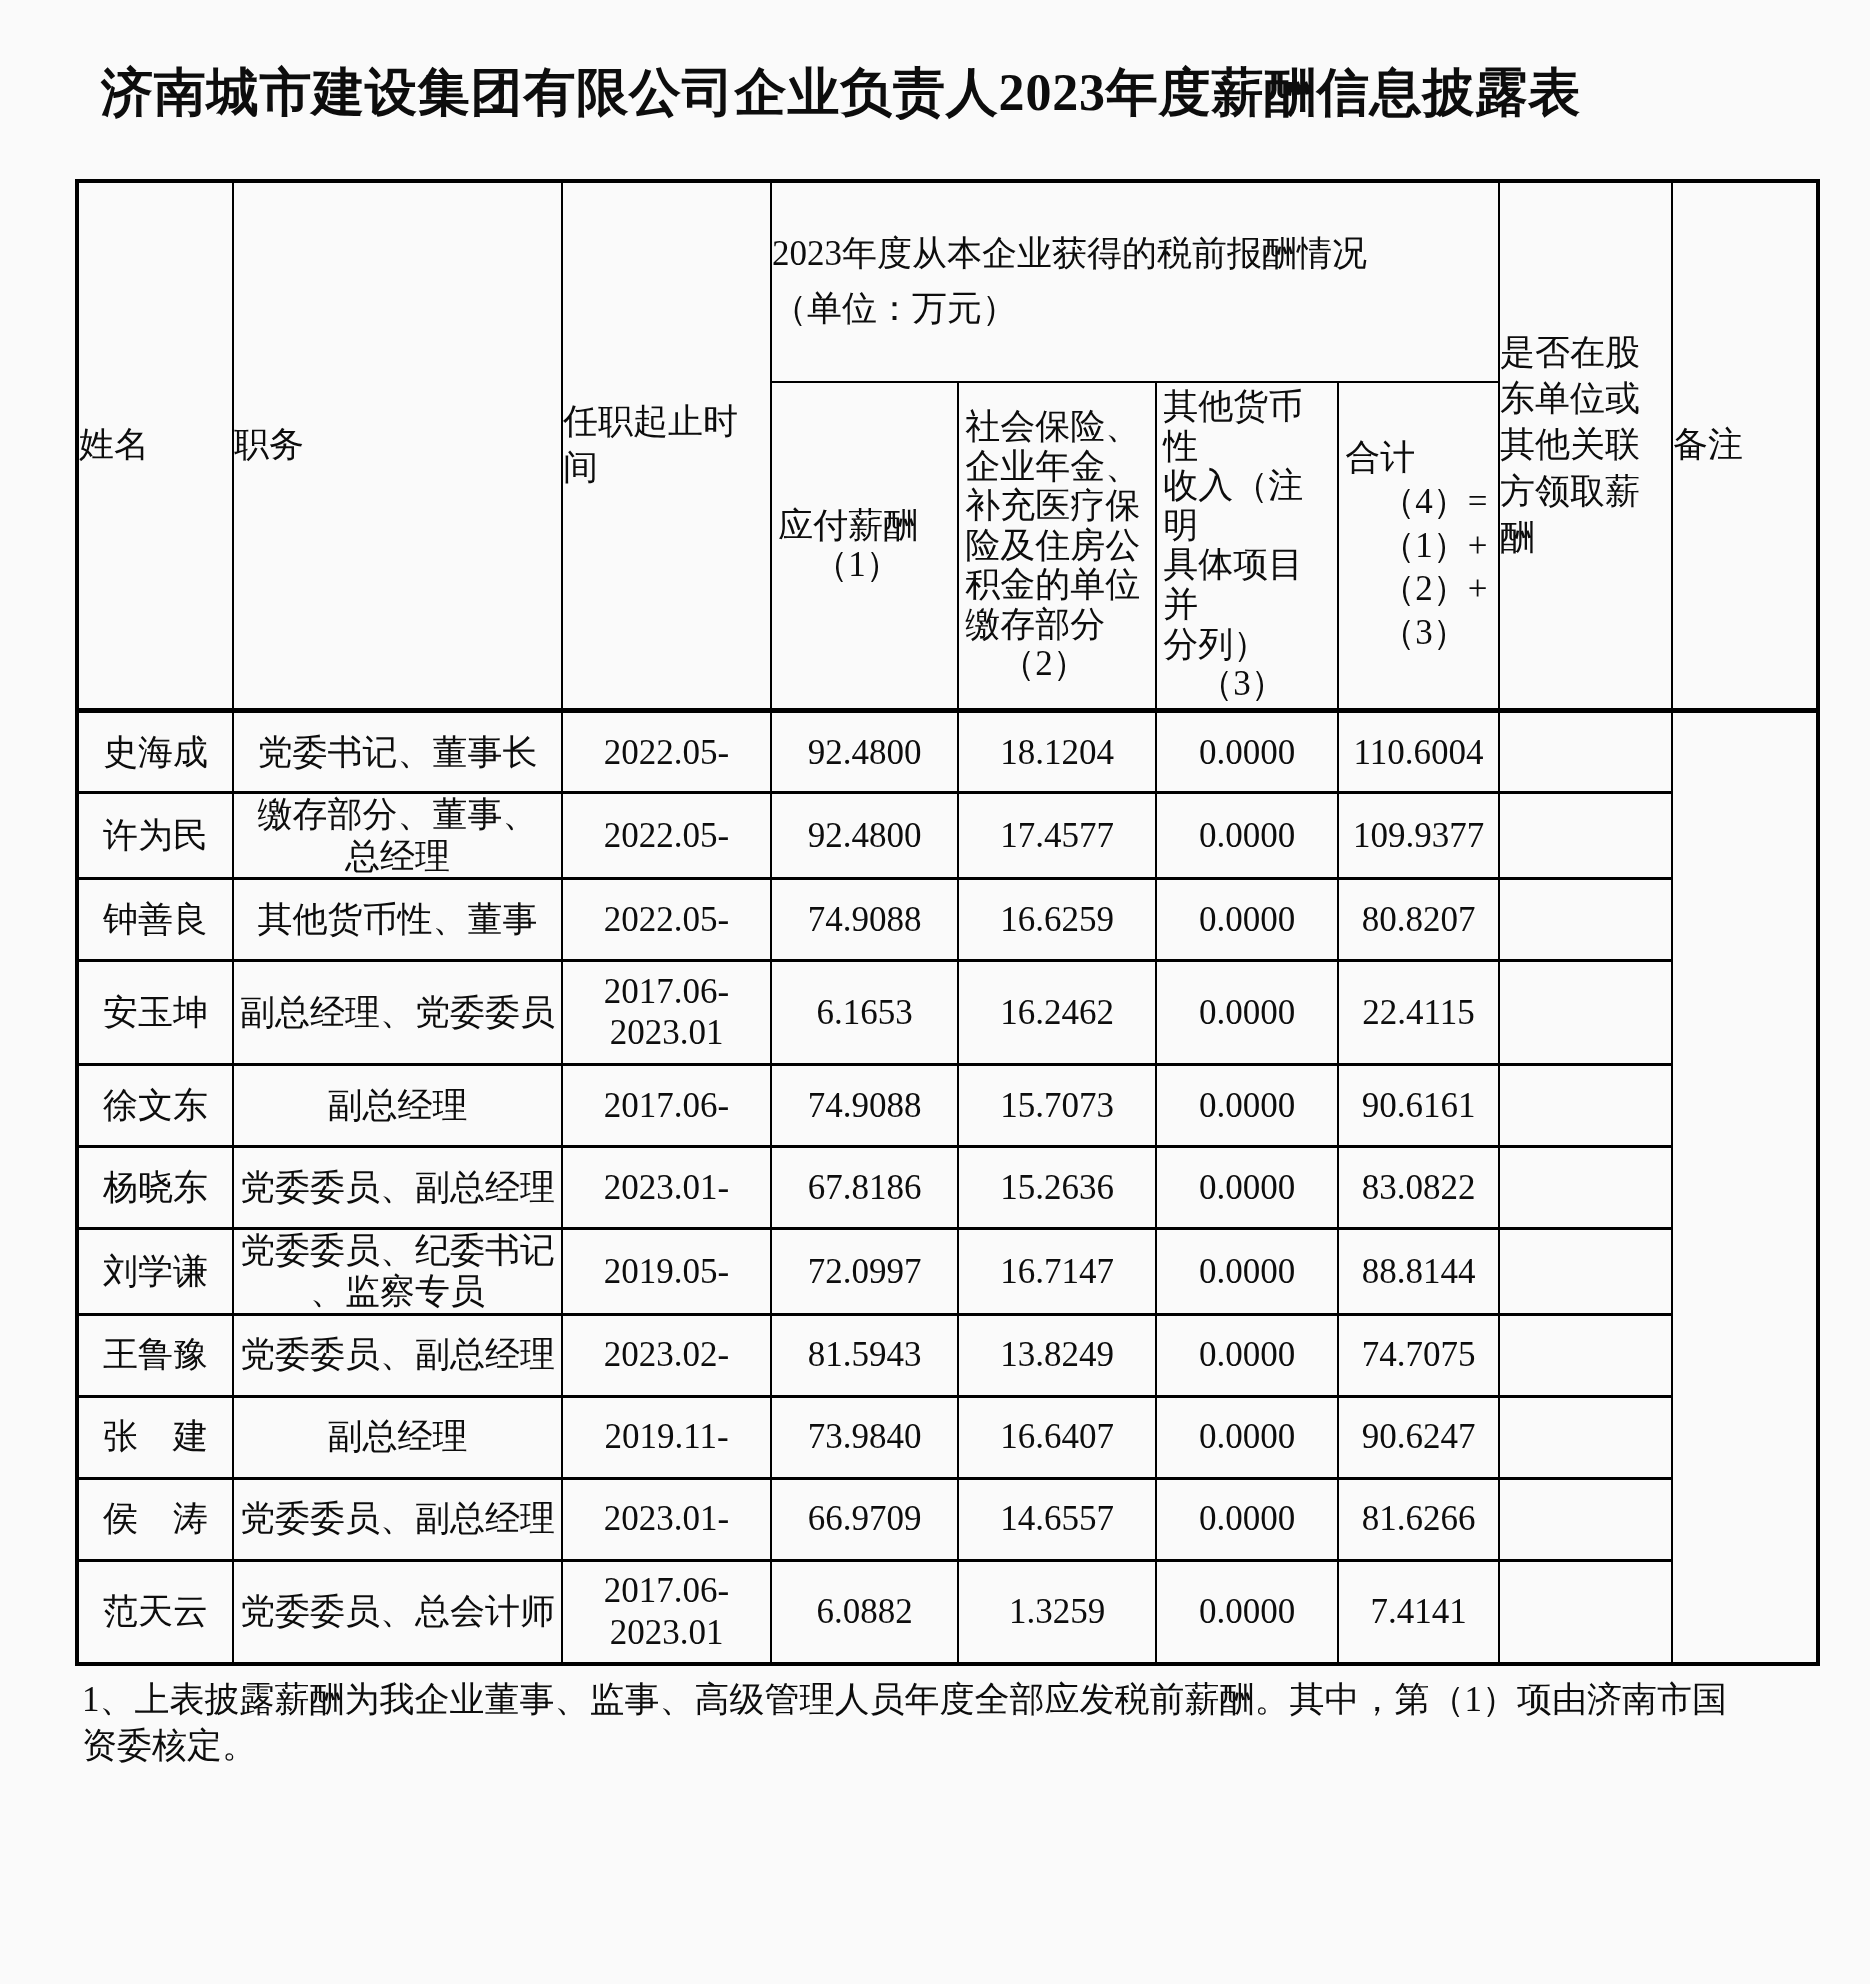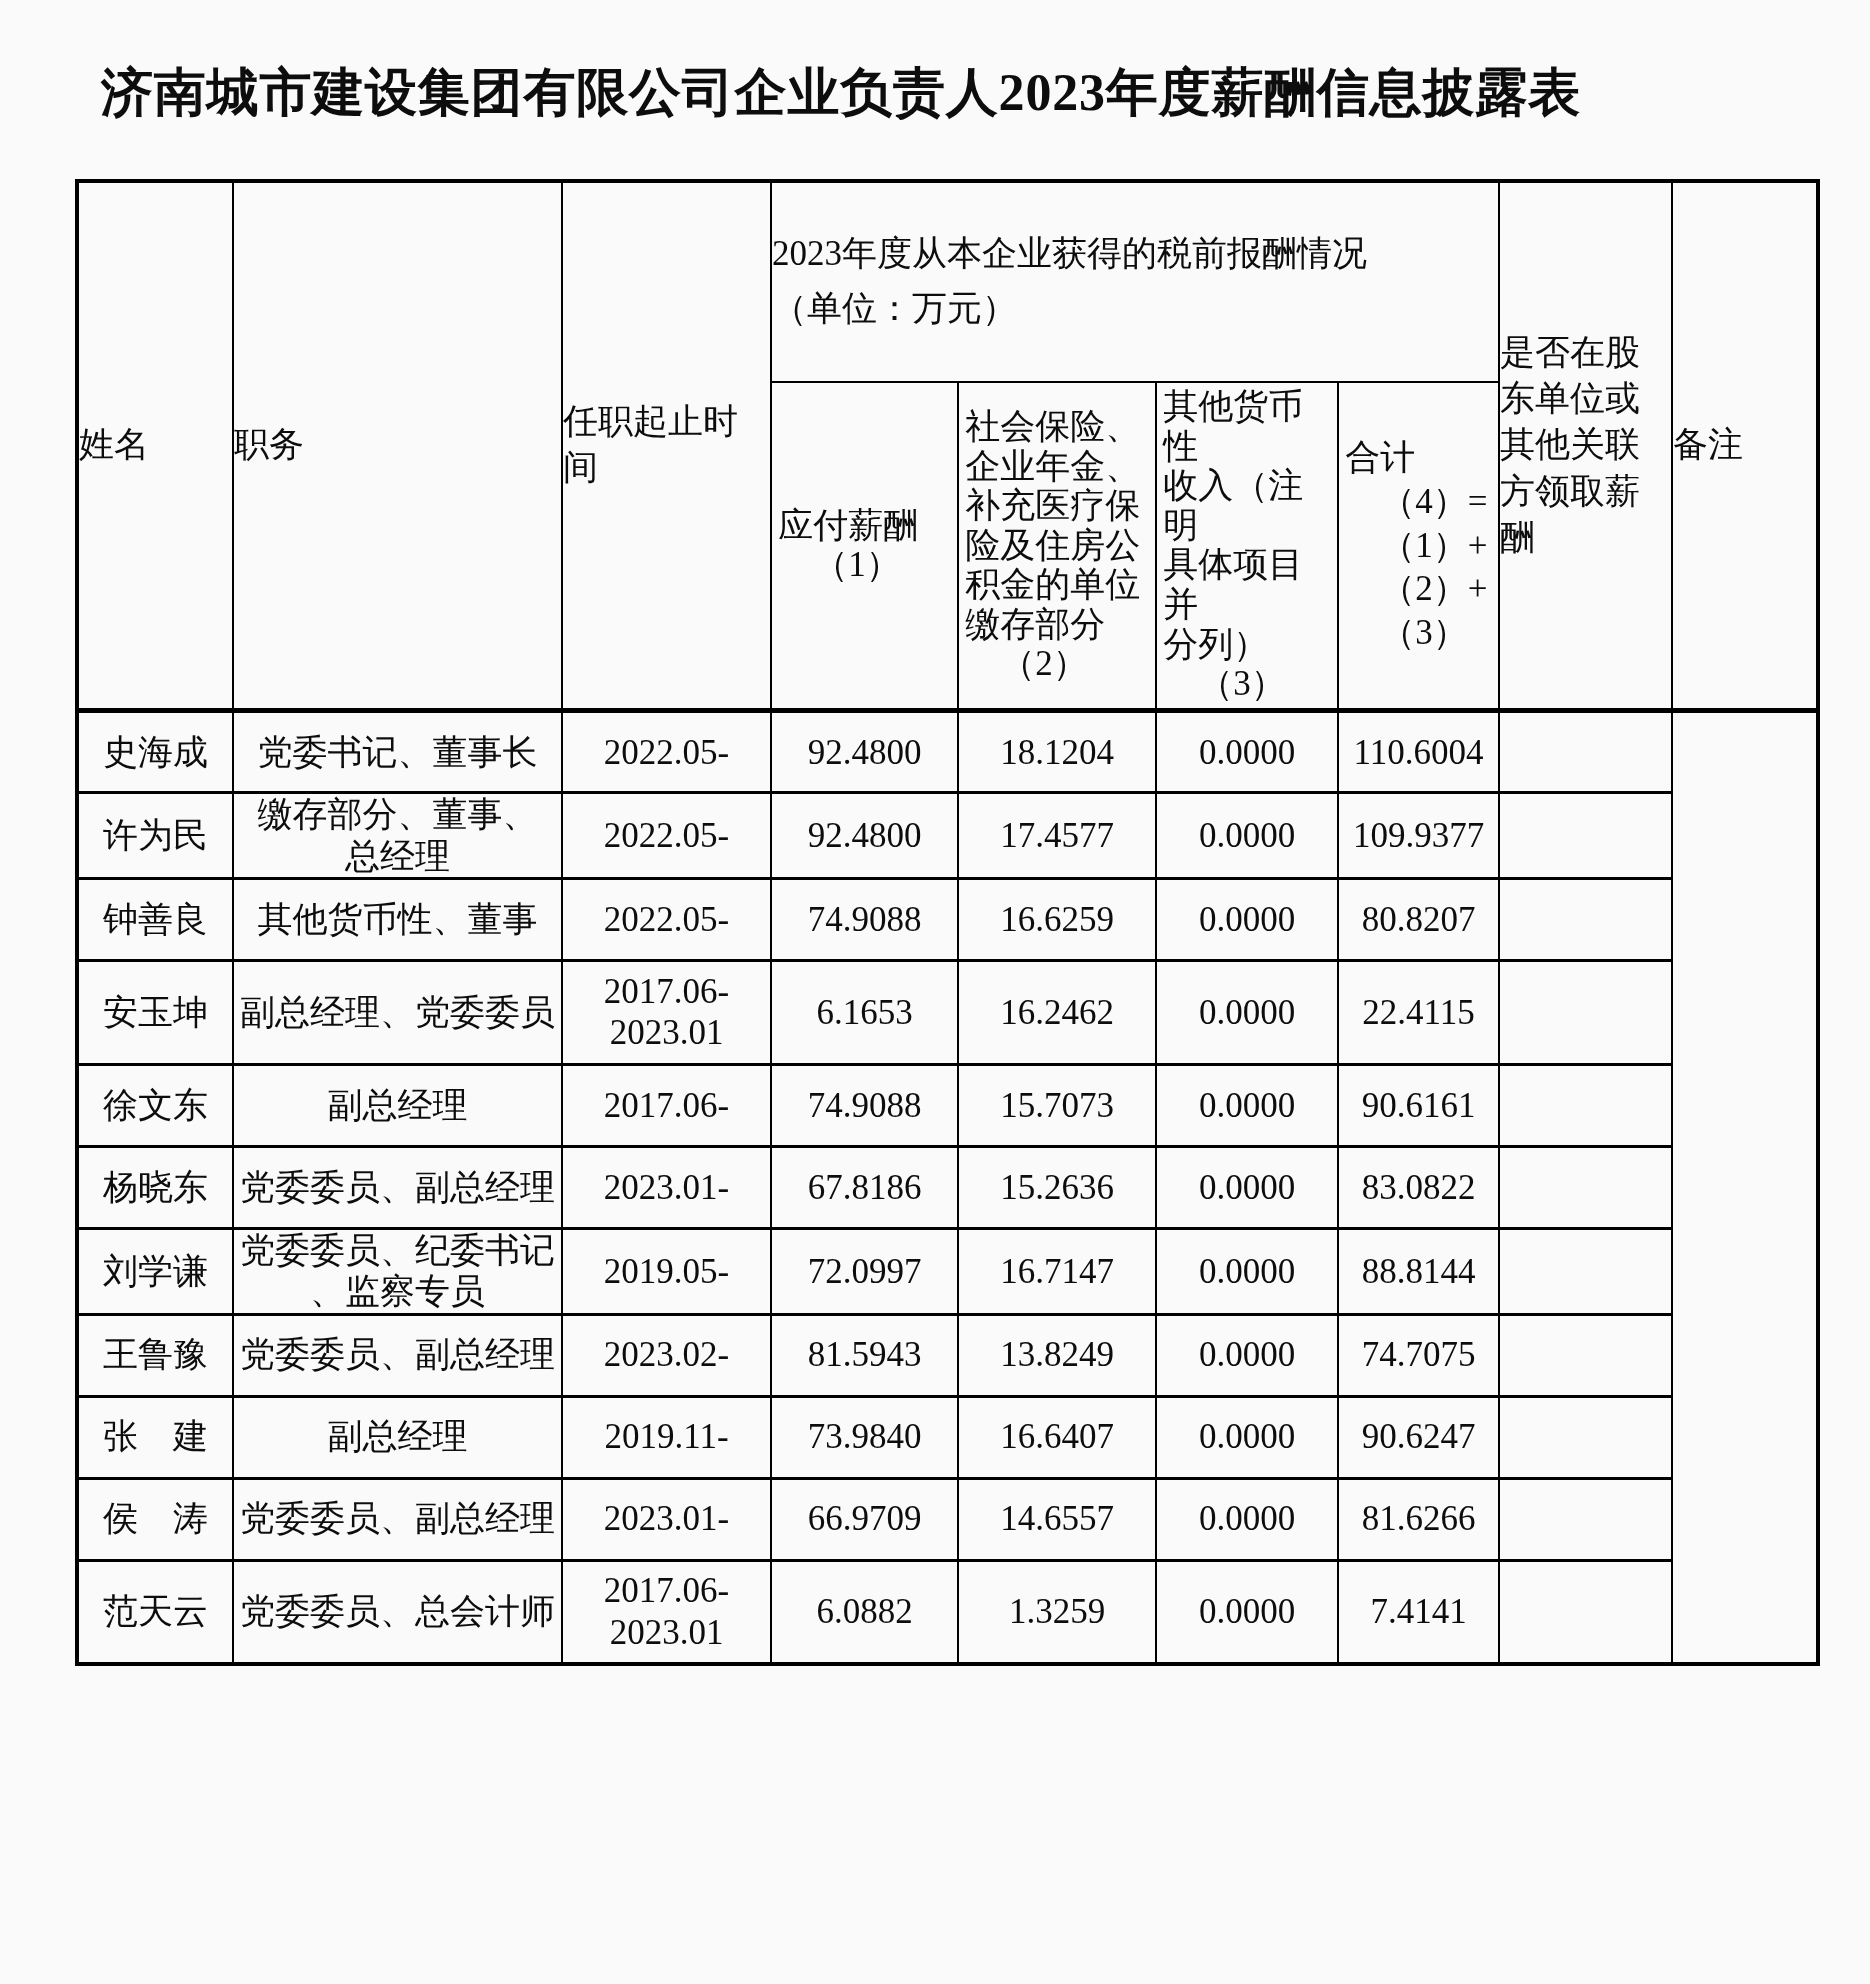--- a/index.html
+++ b/index.html
@@ -239,16 +239,17 @@
         <td>6.0882</td>
         <td>1.3259</td>
         <td>0.0000</td>
         <td>7.4141</td>
         <td></td>
       </tr>
     </tbody>
   </table>
 
   <div class="notes">
+    <span class="note-item">1、上表披露薪酬为我企业董事、监事、高级管理人员年度全部应发税前薪酬。其中，第（1）项由济南市国资委核定。</span>
   </div>
 
 </div>
 
 
 </body></html>

